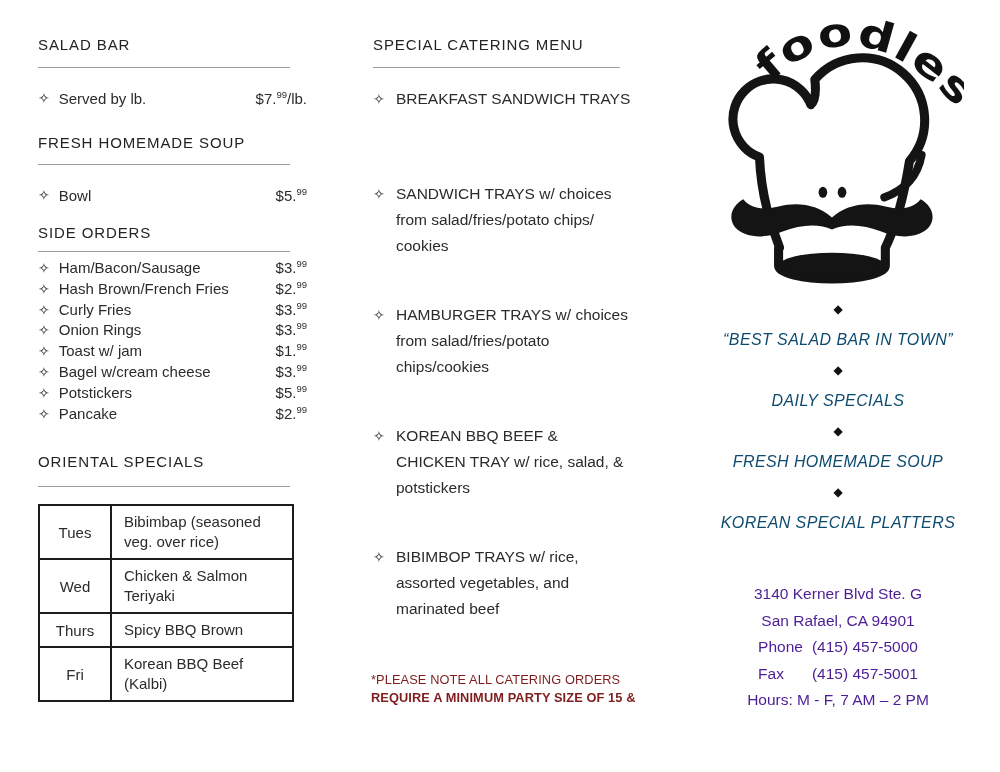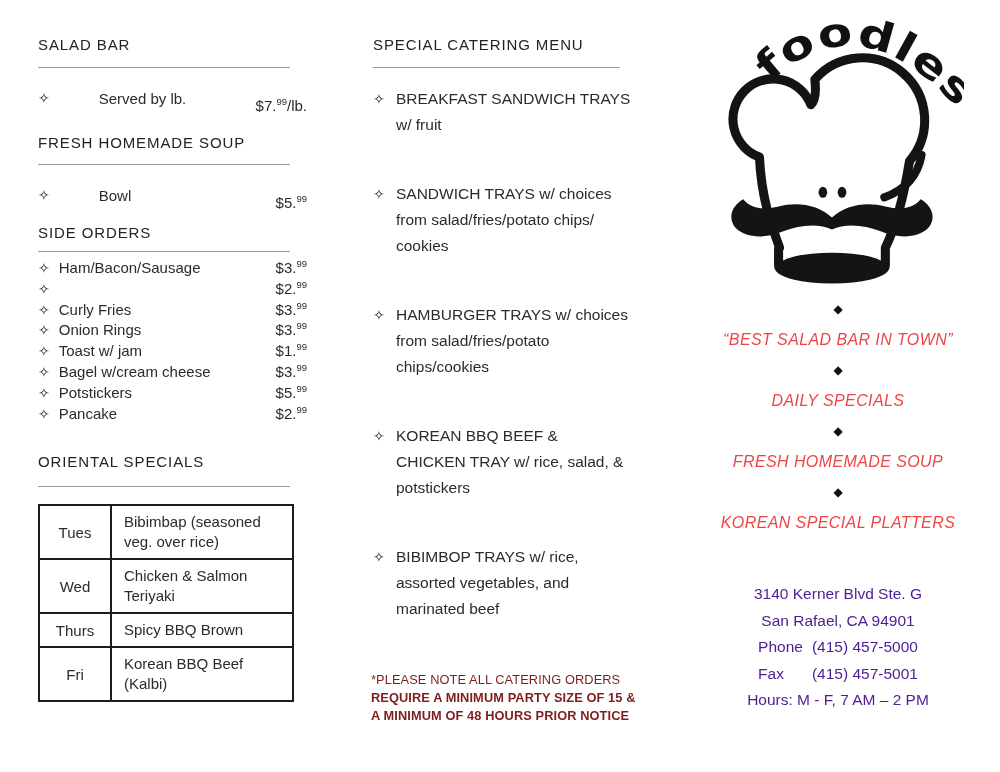--- a/index.html
+++ b/index.html
@@ -6,22 +6,22 @@
   .page{position:relative;width:1000px;height:772px;background:#ffffff;overflow:hidden;
         font-family:"Liberation Sans",sans-serif;color:#2b2b2b;}
 
   
   .heading{position:absolute;font-size:15px;font-weight:500;letter-spacing:.9px;color:#232323;white-space:nowrap;}
   .rule{position:absolute;height:1px;background:#9e9e9e;}
 
   
   .price-row{position:absolute;left:38px;width:269px;display:flex;justify-content:space-between;font-size:15px;}
   .bullet{color:#242424;font-size:14px;margin-right:9px;}
-  .pr-name{flex:1;margin-left:40px;}
-  .pr-price{white-space:nowrap;margin-top:7px;}
+  .pr-name{flex:1;}
+  .pr-price{white-space:nowrap;}
   sup.cents{font-size:9.5px;vertical-align:super;line-height:0;}
 
   .side-list{position:absolute;left:38px;top:258px;width:269px;font-size:15px;line-height:20.8px;}
   .side-list .row{display:flex;justify-content:space-between;}
   .side-list .nm{flex:1;}
 
   
   table.specials{position:absolute;left:38px;top:504px;border-collapse:collapse;font-size:15px;}
   table.specials td{border:2px solid #1c1c1c;vertical-align:middle;}
   td.day{width:62px;text-align:center;padding:6px 4px;margin-top:40px;}
@@ -31,21 +31,21 @@
   .cat-items{position:absolute;left:373px;top:86px;width:272px;}
   .cat-item{position:relative;padding-left:23px;font-size:15.5px;line-height:26px;margin-bottom:43px;}
   .cat-item .bullet{position:absolute;left:0;top:0;}
   .note{position:absolute;left:371px;top:671px;width:290px;font-size:12.8px;line-height:18px;letter-spacing:.1px;color:#7f1d1d;}
   .note .b{font-weight:700;}
 
   
   .logo{position:absolute;left:712px;top:8px;width:252px;height:282px;}
   .taglines{position:absolute;left:702px;top:303px;width:272px;display:flex;flex-direction:column;align-items:center;gap:16px;}
   .diamond{font-size:12px;color:#111;line-height:13px;}
-  .tagline{font-style:italic;font-size:16px;letter-spacing:.4px;color:#ef4444;line-height:16px;white-space:nowrap;}
+  .tagline{font-style:italic;font-size:16px;letter-spacing:.4px;color:#0c4a6e;line-height:16px;white-space:nowrap;}
   .contact{position:absolute;left:702px;top:581px;width:272px;text-align:center;font-size:15.5px;line-height:26.5px;color:#4c1d95;}
   .phone-grid{display:inline-grid;grid-template-columns:auto auto;column-gap:9px;text-align:left;}
 </style>
 </head>
 <body>
 
 <div class="page">
 
   <div class="heading" style="left:38px;top:36px">SALAD BAR</div>
   <div class="rule" style="left:38px;top:67px;width:252px"></div>
@@ -69,20 +69,21 @@
   <div class="rule" style="left:38px;top:251px;width:252px"></div>
 
   <div class="side-list">
     <div class="row">
         <span class="bullet">✧</span>
         <span class="nm">Ham/Bacon/Sausage</span>
         <span><span>$3.</span><sup class="cents">99</sup></span>
       </div>
     <div class="row">
         <span class="bullet">✧</span>
+        <span class="nm">Hash Brown/French Fries</span>
         <span><span>$2.</span><sup class="cents">99</sup></span>
       </div>
     <div class="row">
         <span class="bullet">✧</span>
         <span class="nm">Curly Fries</span>
         <span><span>$3.</span><sup class="cents">99</sup></span>
       </div>
     <div class="row">
         <span class="bullet">✧</span>
         <span class="nm">Onion Rings</span>
@@ -134,21 +135,20 @@
   </tbody>
     </table>
 
   <div class="heading" style="left:373px;top:36px">SPECIAL CATERING MENU</div>
   <div class="rule" style="left:373px;top:67px;width:247px"></div>
 
   <div class="cat-items">
     <div class="cat-item" style="height:52px">
       <span class="bullet">✧</span>
       <div>BREAKFAST SANDWICH TRAYS</div>
-      <div>w/ fruit</div>
     </div>
     <div class="cat-item">
       <span class="bullet">✧</span>
       <div>SANDWICH TRAYS w/ choices</div>
       <div>from salad/fries/potato chips/</div>
       <div>cookies</div>
     </div>
     <div class="cat-item">
       <span class="bullet">✧</span>
       <div>HAMBURGER TRAYS w/ choices</div>
@@ -165,21 +165,20 @@
       <span class="bullet">✧</span>
       <div>BIBIMBOP TRAYS w/ rice,</div>
       <div>assorted vegetables, and</div>
       <div>marinated beef</div>
     </div>
   </div>
 
   <div class="note">
     <div>*PLEASE NOTE ALL CATERING ORDERS</div>
     <div class="b">REQUIRE A MINIMUM PARTY SIZE OF 15 &amp;</div>
-    <div class="b">A MINIMUM OF 48 HOURS PRIOR NOTICE</div>
   </div>
 
   <svg class="logo" viewBox="0 0 250 280">
     <defs>
       <path id="brandArc" d="M 52 80 Q 142 -14 244 100" fill="none"></path>
     </defs>
 
     <g>
       <path d="M 67 238
                C 59 216, 49 190, 47 148

